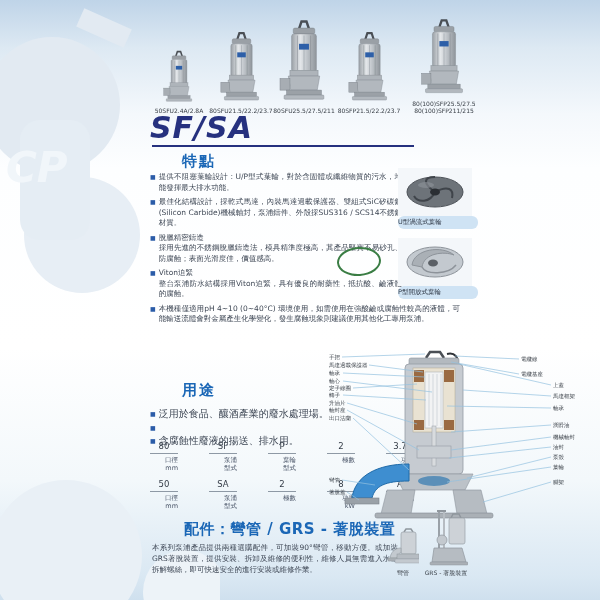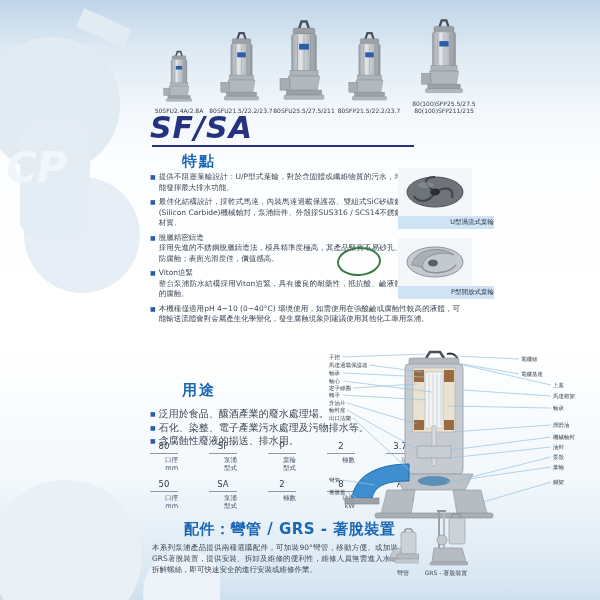--- a/index.html
+++ b/index.html
@@ -18,21 +18,21 @@
   .feats{position:absolute;left:150px;top:172px;width:252px;}
   .feat{display:flex;margin-bottom:4px;}
   .sq{color:#2b5ca8;font-size:6px;line-height:10px;margin-right:3px;flex:0 0 auto;}
   .ft{flex:1;}
   .f-title,.f-body{font-size:7.5px;line-height:10.5px;color:#3d4654;text-align:justify;}
   .f-title:empty{display:none;}
   
   .imps{position:absolute;left:398px;top:168px;width:74px;}
   .imp-card{margin-bottom:9px;}
   .imp-img{width:74px;height:48px;background:#f4f7fa;display:flex;align-items:center;justify-content:center;}
-  .imp-cap{width:96px;height:13px;background:#cfe3f4;color:#2b3442;font-size:6.5px;line-height:13px;text-align:right;white-space:nowrap;}
+  .imp-cap{width:80px;height:13px;background:#cfe3f4;color:#2b3442;font-size:6.5px;line-height:13px;text-align:left;white-space:nowrap;border-radius:6px;}
   .oring{position:absolute;left:337px;top:247px;width:40px;height:25px;border:2px solid #3a7d44;border-radius:50%;transform:rotate(-4deg);}
   
   .apps{position:absolute;left:150px;top:409px;width:250px;}
   .app{display:flex;margin-bottom:3px;}
   .app .txt{font-size:10px;line-height:10.5px;color:#3d4654;}
   
   .spec{position:absolute;left:150px;top:441px;}
   .spec-row{display:flex;margin-bottom:7px;gap:24px;}
   .spec-col{width:28px;margin-right:7px;text-align:center;}
   .spec-col .v{font-size:8.5px;color:#333b46;line-height:10px;}
@@ -189,21 +189,20 @@
   <div class="oring"></div>
 
   <div class="h2" style="left:150px;top:381px;">用途</div>
   <div class="apps">
     <div class="app">
       <span class="sq">■</span>
       <span class="txt">泛用於食品、釀酒產業的廢水處理場。</span>
     </div>
     <div class="app">
       <span class="sq">■</span>
-      <span class="txt">石化、染整、電子產業污水處理及污物排水等。</span>
     </div>
     <div class="app">
       <span class="sq">■</span>
       <span class="txt">含腐蝕性廢液的揚送、排水用。</span>
     </div>
   </div>
 
   <div class="spec">
     <div class="spec-row">
       <div class="spec-col">

